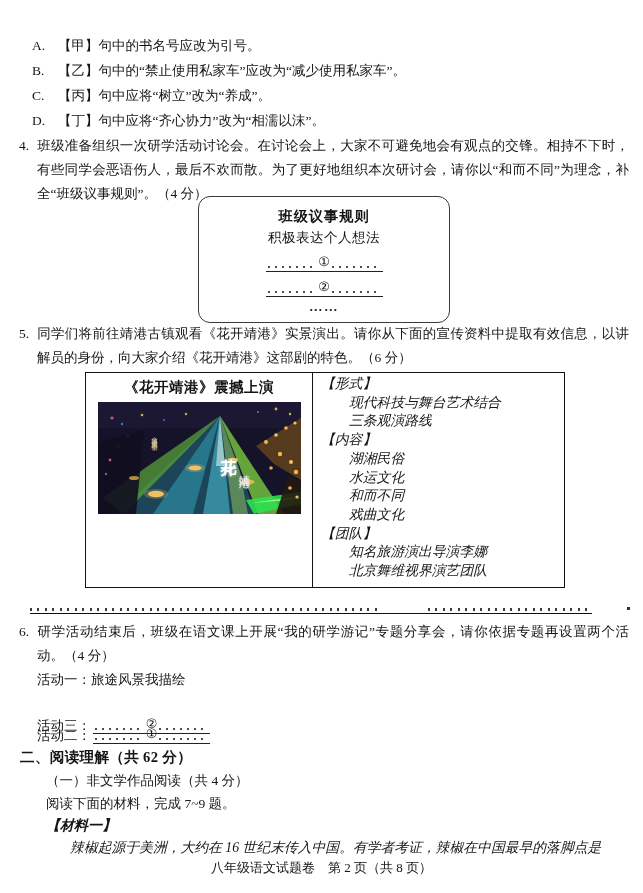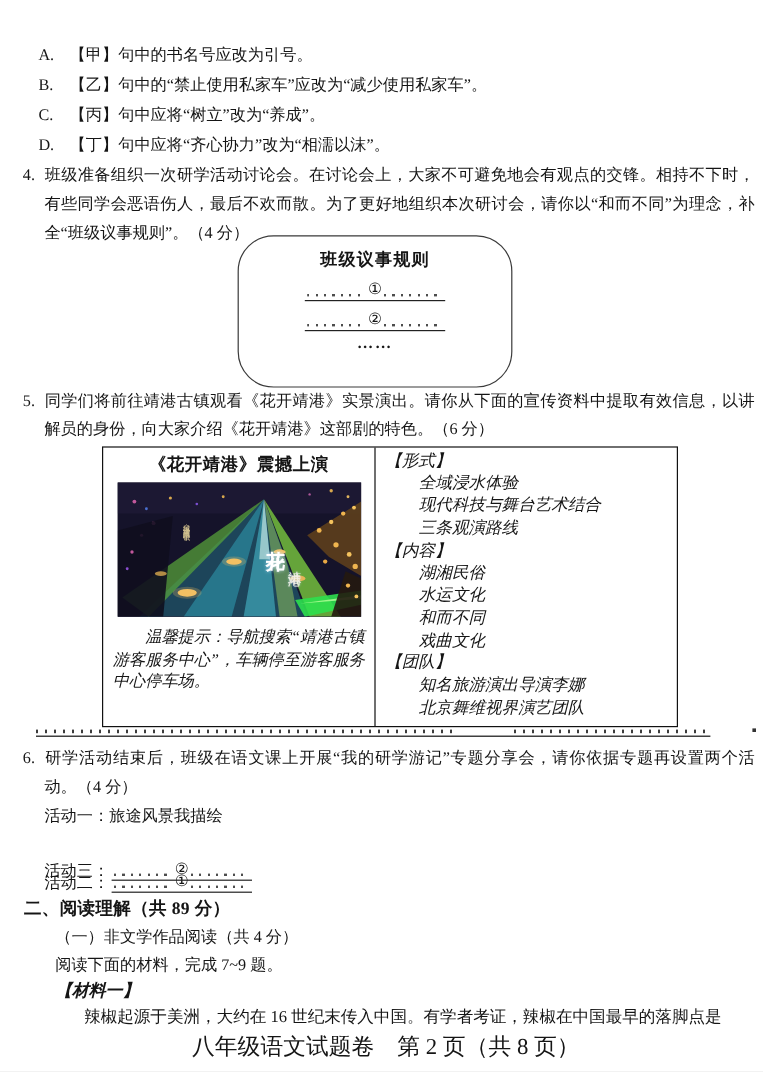--- a/index.html
+++ b/index.html
@@ -6,21 +6,21 @@
   .page{position:relative;width:643px;height:893px;background:#ffffff;margin:0 auto;
         font-family:"Liberation Serif","DejaVu Serif",serif;color:#151515;font-size:13.5px;overflow:hidden;}
   .abs{position:absolute;}
   
   .opts{left:32px;top:33px;line-height:25px;}
   .opt-label{display:inline-block;width:26px;}
   
   .q{left:19px;width:592px;line-height:24.2px;text-align:justify;padding-left:18px;text-indent:-18px;}
   .qnum{display:inline-block;width:14px;text-indent:0;margin-right:4px;}
   
-  .rulebox{left:198px;top:196px;width:229px;height:127px;border:1.6px solid #3a3a3a;border-radius:30px;
+  .rulebox{left:198px;top:196px;width:252px;height:127px;border:1.6px solid #3a3a3a;border-radius:12px;
            text-align:center;box-sizing:border-box;}
   .rulebox .title{margin-top:10px;font-weight:bold;font-size:14.2px;letter-spacing:1px;}
   .rulebox .line1{margin-top:3px;font-size:13.5px;letter-spacing:.5px;}
   .blank{display:flex;align-items:center;width:117px;margin:5px auto 0;border-bottom:1.1px solid #222;height:19px;}
   .leader{flex:1;height:2.4px;align-self:flex-end;margin:0 2px 3px 2px;
           background:repeating-linear-gradient(to right,#4d4d4d 0 1.8px,transparent 1.8px 7px);}
   .marker{font-size:13px;line-height:1;}
   .rulebox .ellip{margin-top:2px;font-weight:bold;letter-spacing:1.5px;}
   
   .poster{left:85px;top:372px;width:480px;border:1.6px solid #111;display:flex;box-sizing:border-box;}
@@ -43,41 +43,42 @@
   .sep .d1{width:352px;} .sep .gap{width:46px;} .sep .d2{width:164px;}
   .lonedot{left:627px;top:607px;width:2.5px;height:2.5px;background:#333;}
   
   .act{left:37px;line-height:24px;display:flex;align-items:flex-start;}
   .act .blank{margin:0 0 2px 2px;}
   
   .h2{left:20px;top:748px;font-weight:bold;font-size:14.6px;letter-spacing:.3px;}
   .sub{left:46px;top:772px;}
   .instr{left:46px;top:795px;}
   .mat{left:46px;top:817px;font-weight:bold;font-style:italic;font-size:14px;}
-  .mtext{left:37px;top:839px;width:578px;text-align:justify;text-indent:2.4em;font-size:13.8px;}
-  .footer{left:0;top:859px;width:643px;text-align:center;font-size:19px;}
+  .mtext{left:37px;top:839px;width:578px;font-style:italic;text-align:justify;text-indent:2.4em;font-size:13.8px;}
+  .footer{left:0;top:859px;width:643px;text-align:center;font-size:13px;}
 </style>
 </head>
 <body>
 
 <div class="page">
 
   <div class="abs opts">
     <div><span class="opt-label">A.</span><span>【甲】句中的书名号应改为引号。</span></div>
     <div><span class="opt-label">B.</span><span>【乙】句中的“禁止使用私家车”应改为“减少使用私家车”。</span></div>
     <div><span class="opt-label">C.</span><span>【丙】句中应将“树立”改为“养成”。</span></div>
     <div><span class="opt-label">D.</span><span>【丁】句中应将“齐心协力”改为“相濡以沫”。</span></div>
   </div>
 
   <div class="abs q" style="top:134px;">
     <span class="qnum">4.</span><span>班级准备组织一次研学活动讨论会。在讨论会上，大家不可避免地会有观点的交锋。相持不下时，有些同学会恶语伤人，最后不欢而散。为了更好地组织本次研讨会，请你以“和而不同”为理念，补全“班级议事规则”。（4 分）</span>
   </div>
 
   <div class="abs rulebox">
     <div class="title">班级议事规则</div>
+    <div class="line1">积极表达个人想法</div>
     <div class="blank">
       <span class="leader"></span>
       <span class="marker">①</span>
       <span class="leader"></span>
     </div>
     <div class="blank">
       <span class="leader"></span>
       <span class="marker">②</span>
       <span class="leader"></span>
     </div>
@@ -142,25 +143,23 @@
           <polygon points="152,101 203,94 203,97" fill="#b8ff9a" opacity="0.8"></polygon>
 
           <polygon points="190,74 203,80 203,112 178,112" fill="#241a10" opacity="0.9"></polygon>
           <circle cx="192" cy="86" r="1.8" fill="#f0b54f"></circle>
             <circle cx="199" cy="95" r="1.6" fill="#f5c35e"></circle>
         </svg>
         <span class="photo-cap">全域漫游式故事小镇</span>
         <span class="photo-title1">花开</span>
         <span class="photo-title2">靖港</span>
       </div>
-      <div class="tip">温馨提示：导航搜索“靖港古镇游客服务中心”，车辆停至游客服务中心停车场。</div>
     </div>
     <div class="p-right">
       <div class="ad-h">【形式】</div>
-      <div class="ad-i">全域浸水体验</div>
       <div class="ad-i">现代科技与舞台艺术结合</div>
       <div class="ad-i">三条观演路线</div>
       <div class="ad-h">【内容】</div>
       <div class="ad-i">湖湘民俗</div>
       <div class="ad-i">水运文化</div>
       <div class="ad-i">和而不同</div>
       <div class="ad-i">戏曲文化</div>
       <div class="ad-h">【团队】</div>
       <div class="ad-i">知名旅游演出导演李娜</div>
       <div class="ad-i">北京舞维视界演艺团队</div>
@@ -191,21 +190,21 @@
   </div>
   <div class="abs act" style="top:714px;">
     <span>活动三：</span>
     <span class="blank" style="width:117px;">
       <span class="leader"></span>
       <span class="marker">②</span>
       <span class="leader"></span>
     </span>
   </div>
 
-  <div class="abs h2">二、阅读理解（共 89 分）</div>
+  <div class="abs h2">二、阅读理解（共 62 分）</div>
   <div class="abs sub">（一）非文学作品阅读（共 4 分）</div>
   <div class="abs instr">阅读下面的材料，完成 7~9 题。</div>
   <div class="abs mat">【材料一】</div>
   <div class="abs mtext">辣椒起源于美洲，大约在 16 世纪末传入中国。有学者考证，辣椒在中国最早的落脚点是</div>
 
   <div class="abs footer">八年级语文试题卷　第 2 页（共 8 页）</div>
 
 </div>
 
 </body></html>

